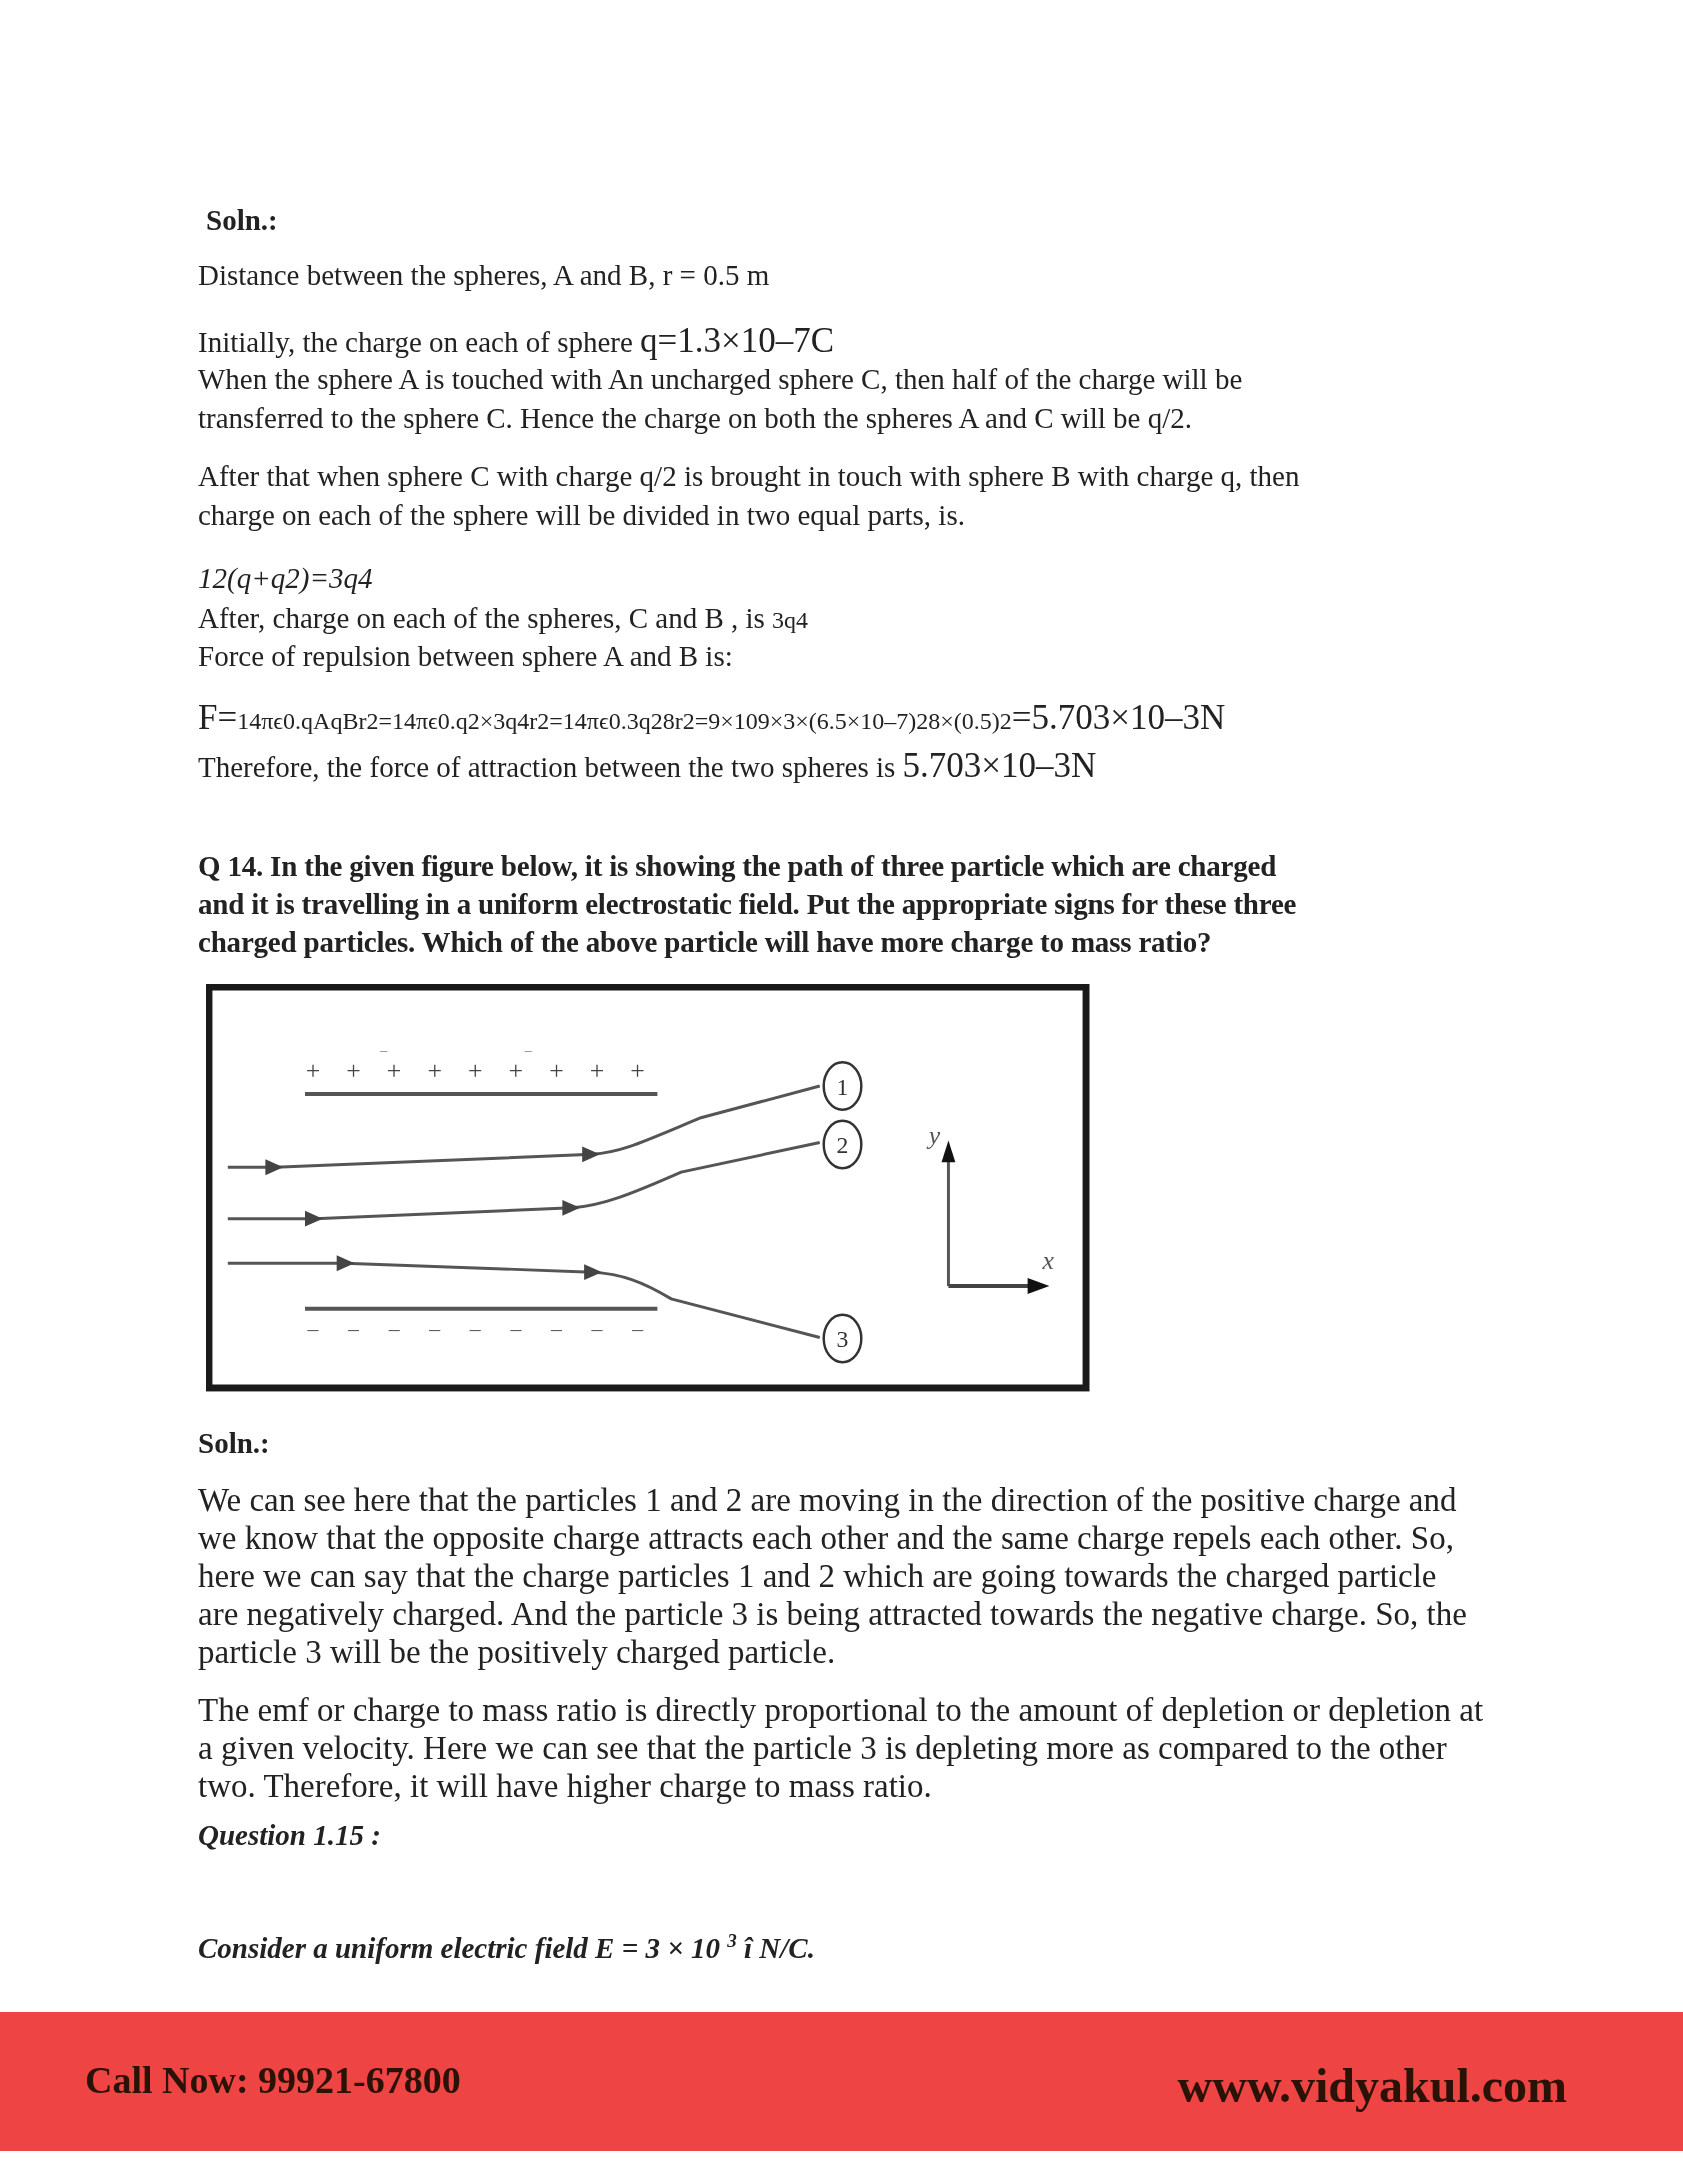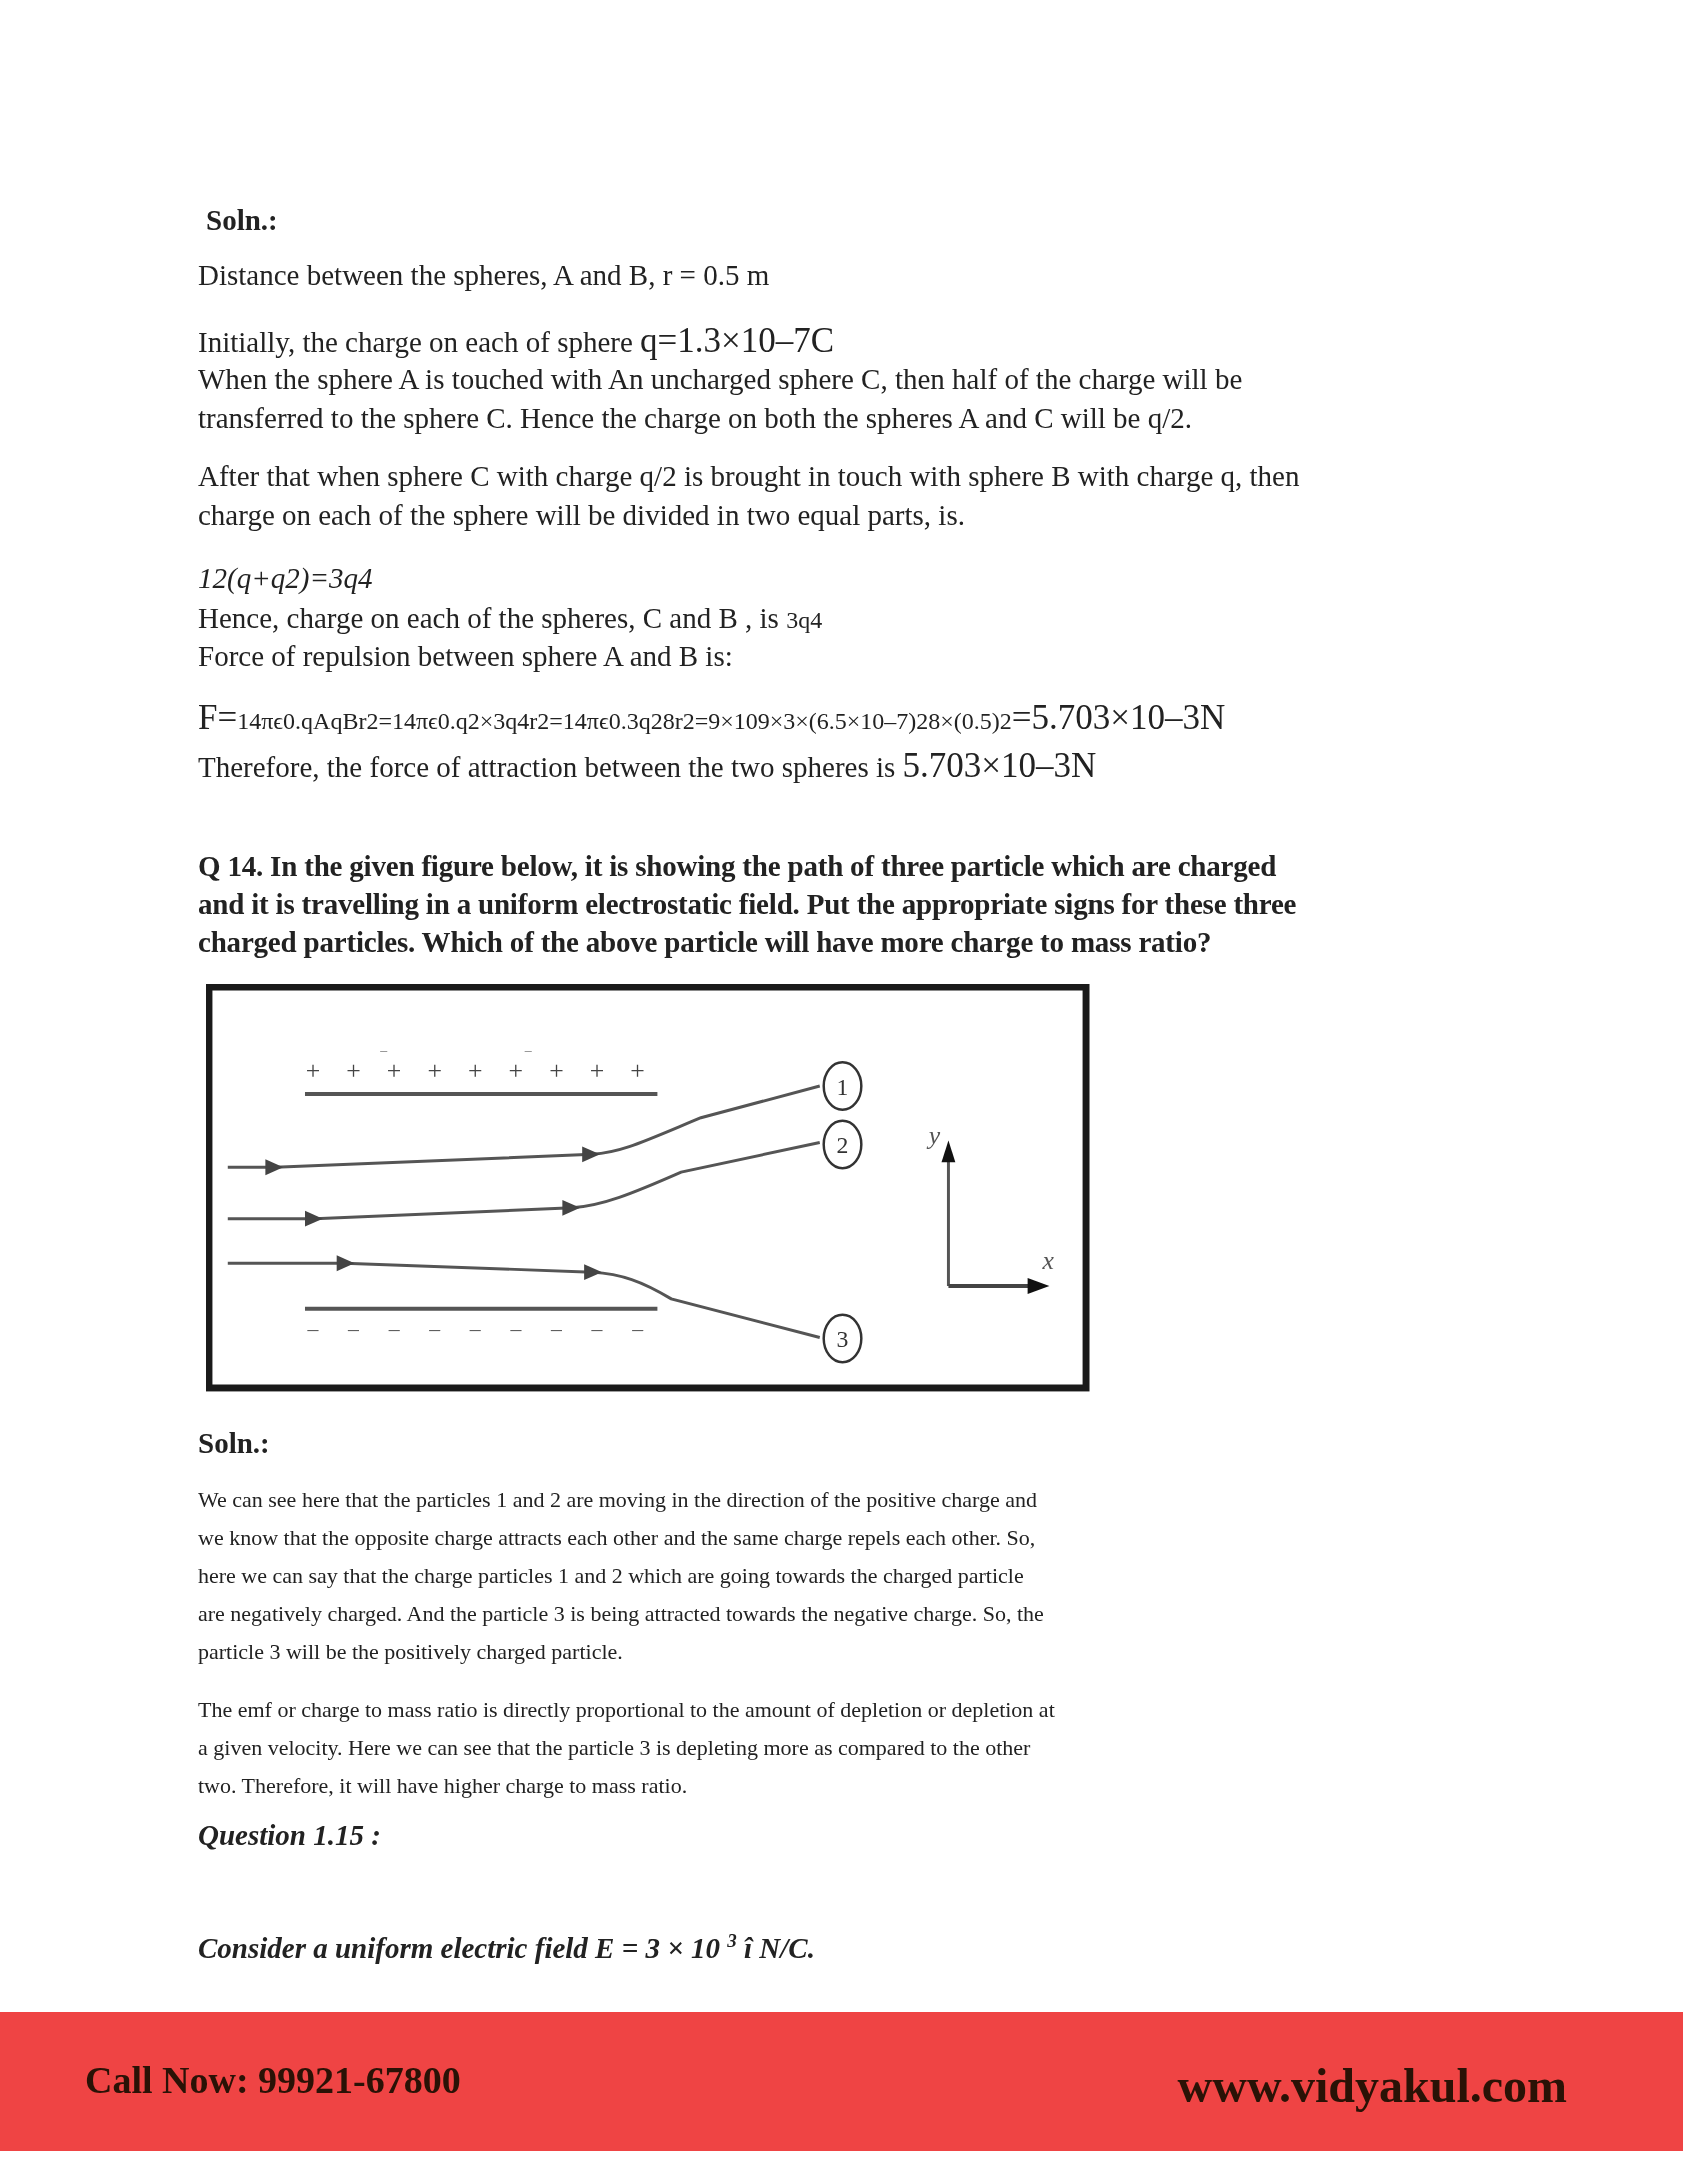--- a/index.html
+++ b/index.html
@@ -8,21 +8,21 @@
       font-family: "Liberation Serif", "DejaVu Serif", serif; color: #222222;
     }
     .content { position: absolute; left: 198px; top: 0; width: 1287px; }
     .line { position: absolute; left: 0; white-space: nowrap; font-size: 29px; line-height: 38px; }
     .bold { font-weight: bold; }
     .italic { font-style: italic; }
     .math-big { font-size: 35px; }
     .math-sm { font-size: 24px; }
     .math-xs { font-size: 19px; }
     .q-title { font-size: 29px; font-weight: bold; letter-spacing: -0.2px; }
-    .para { position: absolute; left: 0; width: 1287px; font-size: 22px; line-height: 38px; }
+    .para { position: absolute; left: 0; width: 1287px; font-size: 33px; line-height: 38px; }
     .figure { position: absolute; left: 206px; top: 984px; width: 884px; height: 408px; }
     .footer {
       position: absolute; left: 0; top: 2012px; width: 1683px; height: 139px;
       background: #ef4444;
     }
     .footer-phone {
       position: absolute; left: 85px; top: 46px; font-size: 38px; font-weight: bold;
       color: #2a1206; font-family: "Liberation Serif", "DejaVu Serif", serif;
     }
     .footer-site {
@@ -42,21 +42,21 @@
     <span>Initially, the charge on each of sphere </span><span class="math-big">q=1.3×10–7C</span>
   </div>
   <div class="line" style="top:360px;">When the sphere A is touched with An uncharged sphere C, then half of the charge will be</div>
   <div class="line" style="top:399px;">transferred to the sphere C. Hence the charge on both the spheres A and C will be q/2.</div>
 
   <div class="line" style="top:457px;">After that when sphere C with charge q/2 is brought in touch with sphere B with charge q, then</div>
   <div class="line" style="top:496px;">charge on each of the sphere will be divided in two equal parts, is.</div>
 
   <div class="line" style="top:559px;font-style:italic;">12(q+q2)=3q4</div>
   <div class="line" style="top:599px;">
-    <span>Hence, charge on each of the spheres, C and B , is </span><span class="math-sm">3q4</span>
+    <span>After, charge on each of the spheres, C and B , is </span><span class="math-sm">3q4</span>
   </div>
   <div class="line" style="top:637px;">Force of repulsion between sphere A and B is:</div>
 
   <div class="line" style="top:699px;">
     <span class="math-big">F=</span><span class="math-sm">14πϵ0.qAqBr2=14πϵ0.q2×3q4r2=14πϵ0.3q28r2=9×109×3×(6.5×10–7)28×(0.5)2</span><span class="math-big">=5.703×10–3N</span>
   </div>
   <div class="line" style="top:747px;">
     <span>Therefore, the force of attraction between the two spheres is </span><span class="math-big">5.703×10–3N</span>
   </div>
 

